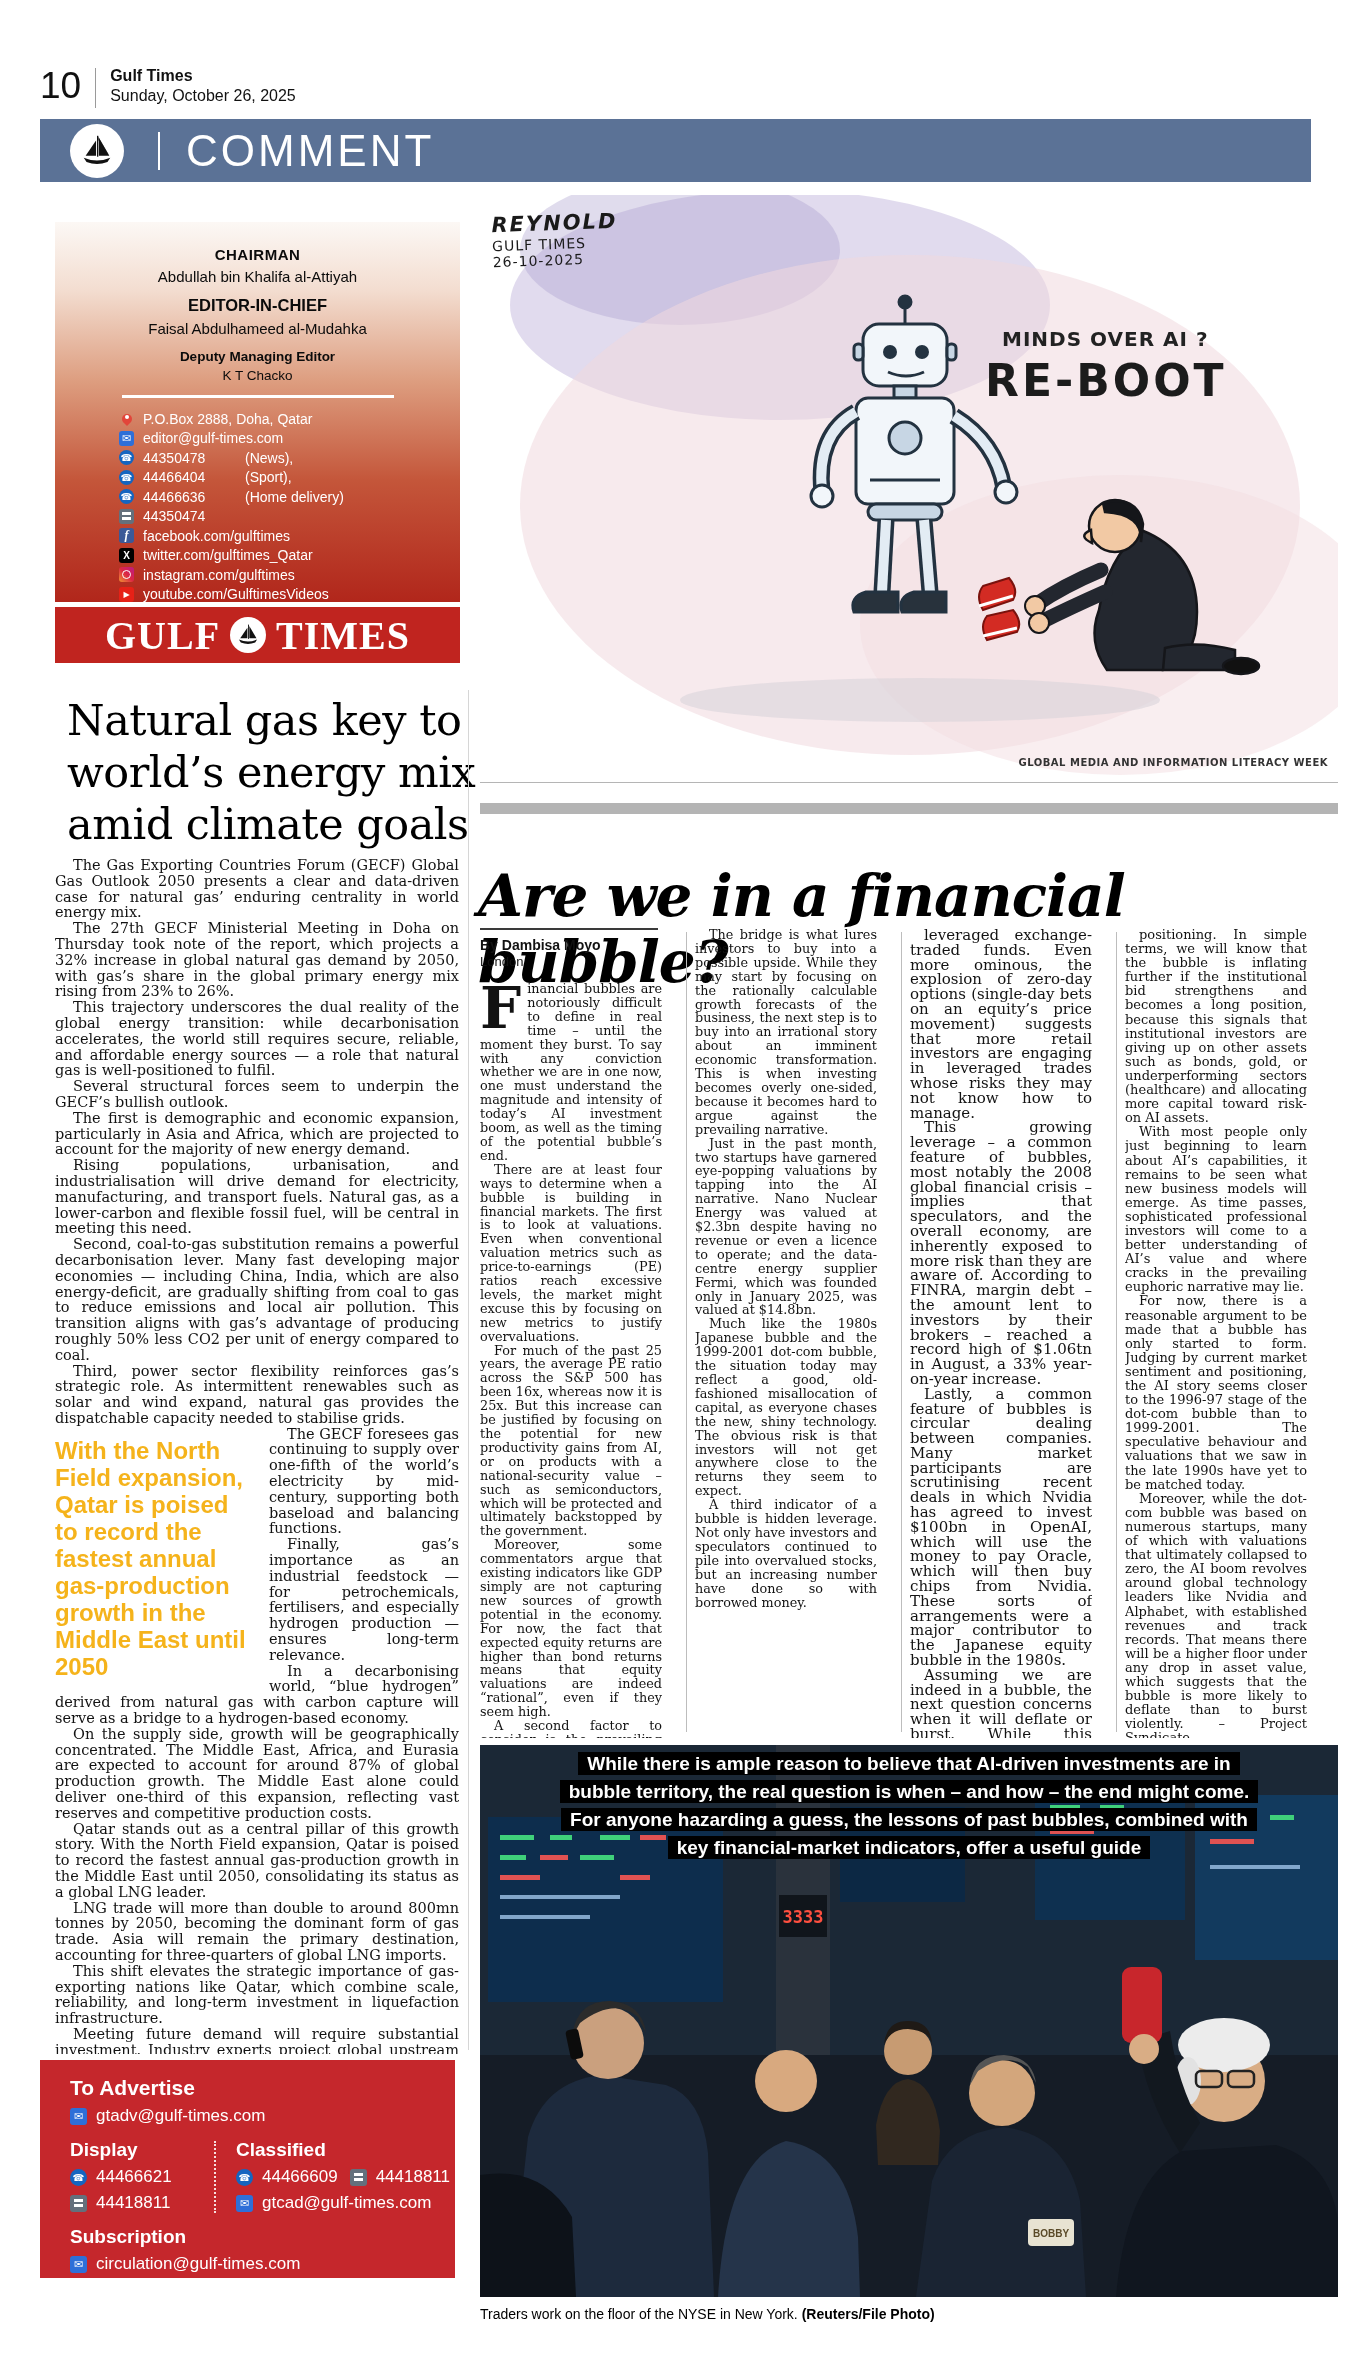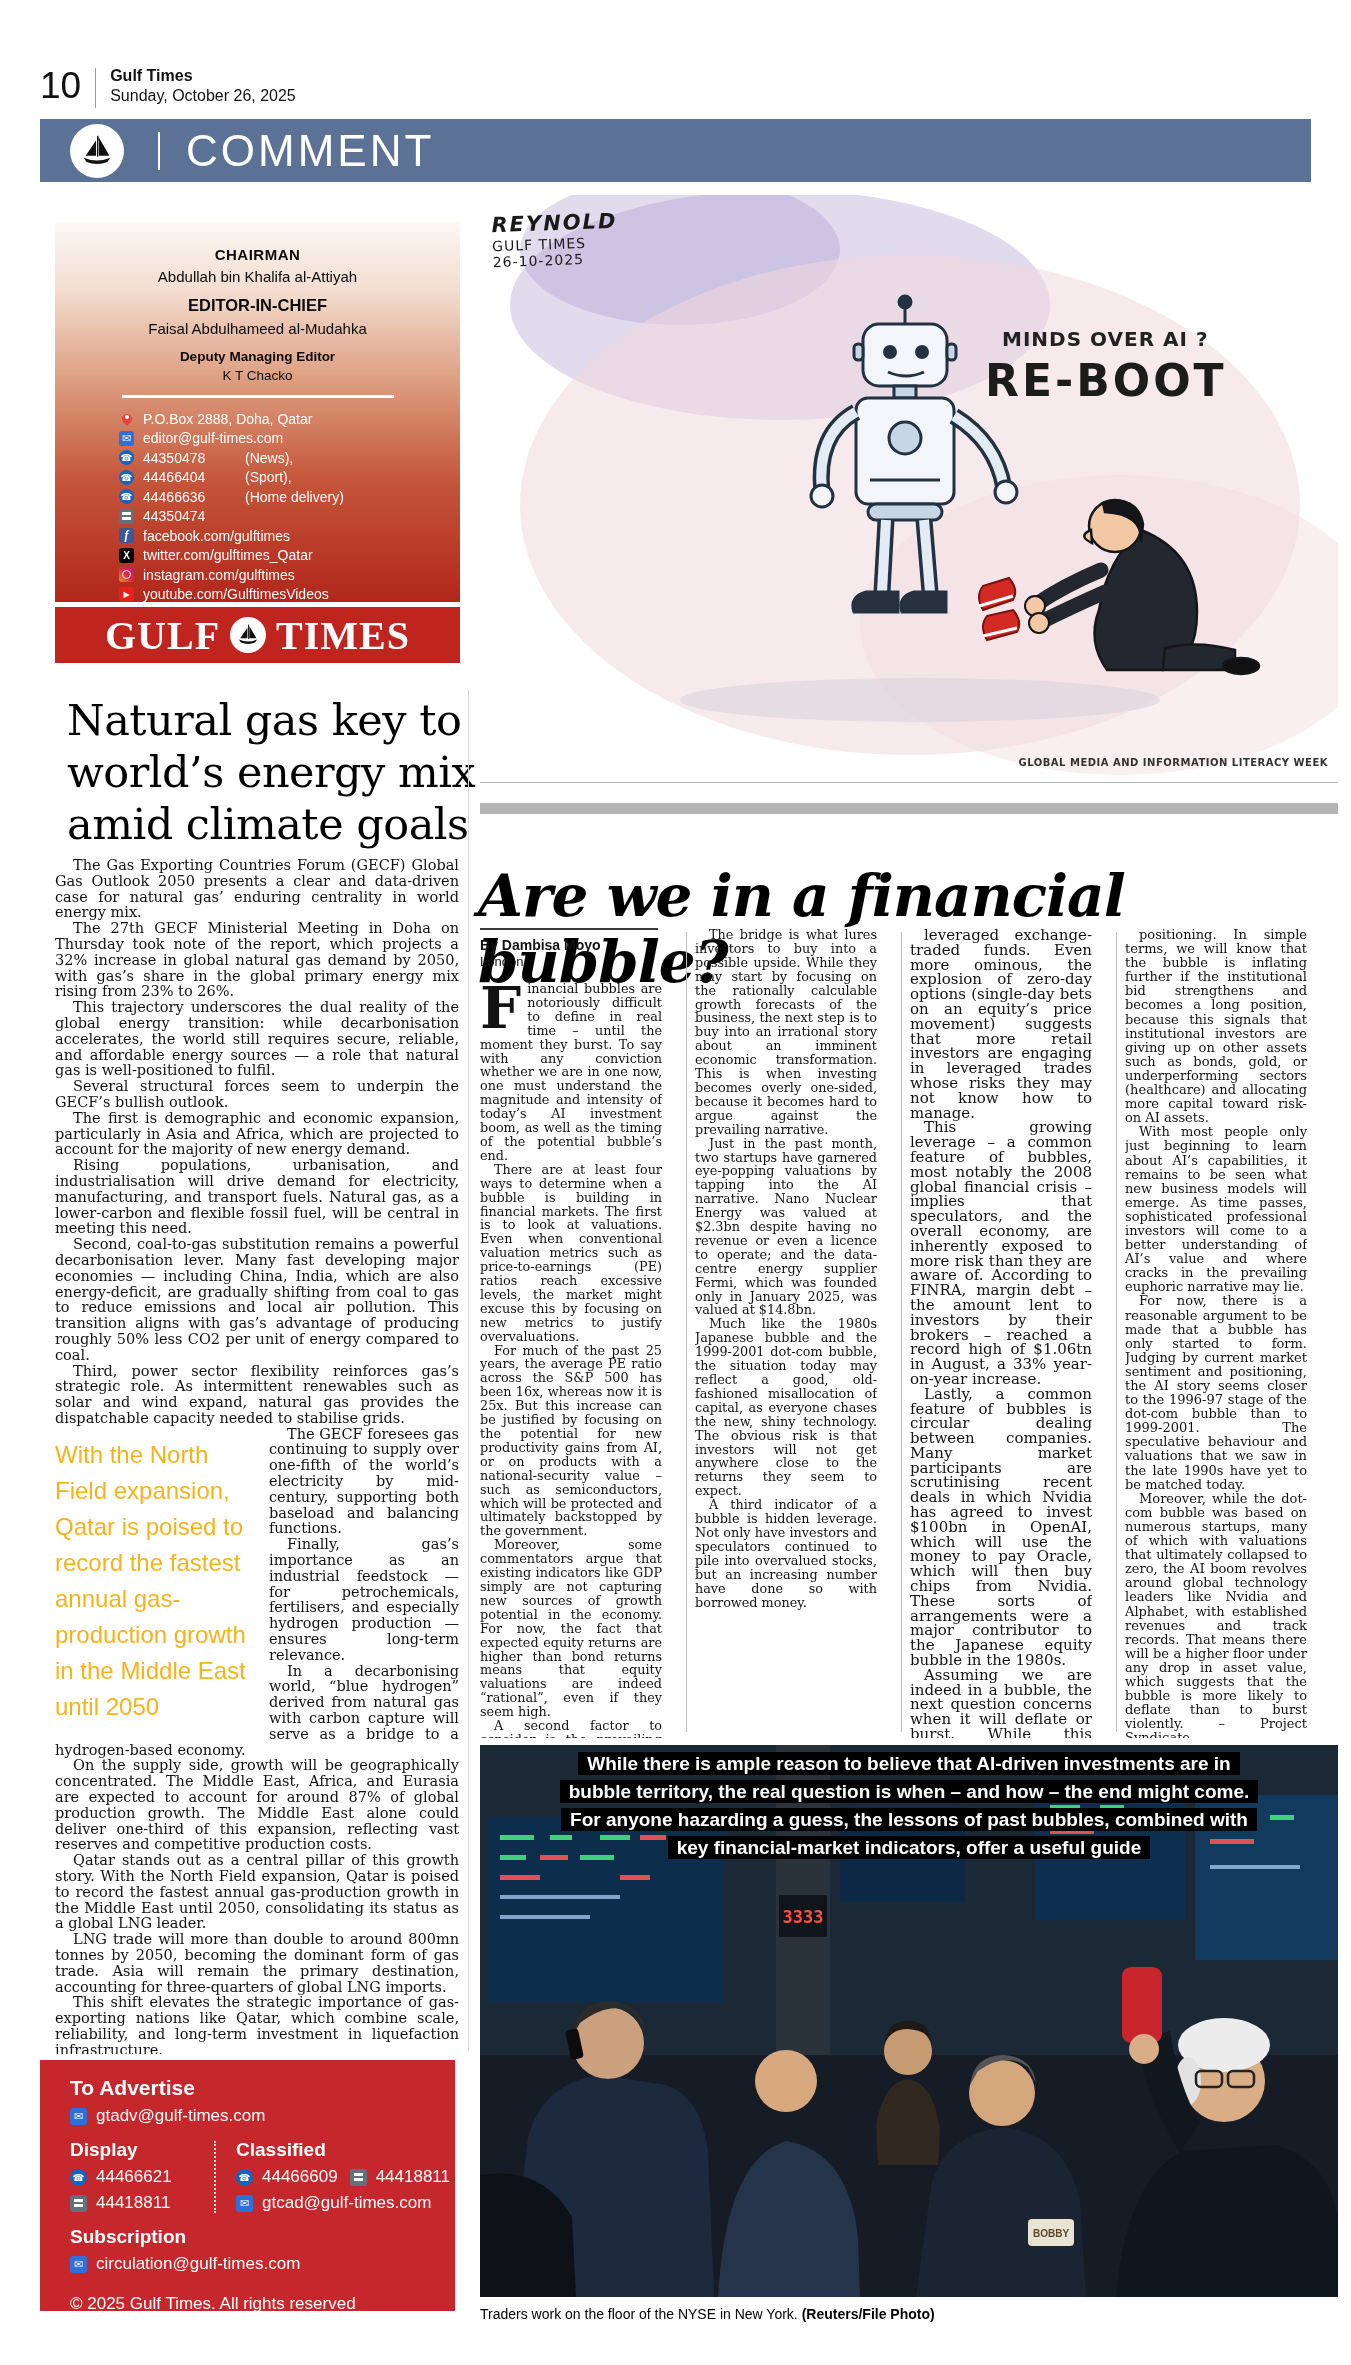--- a/index.html
+++ b/index.html
@@ -48,21 +48,21 @@
   .ci.instagram{background:linear-gradient(45deg,#f09433,#dc2743,#bc1888);}
   .ci.instagram::before{content:"";width:7px;height:7px;border:1.5px solid #fff;border-radius:50%;}
   .ci.youtube{background:#e62117;font-size:8px;}
   .ci.youtube::before{content:"▶";}
   
   .gt-logo-bar{position:absolute;left:55px;top:607px;width:405px;height:56px;background:#c0241f;display:flex;align-items:center;justify-content:center;gap:10px;color:#fff;font-family:"Liberation Serif",serif;font-weight:800;font-size:40px;letter-spacing:1px;}
   
   .left-article h1{position:absolute;left:55px;top:682px;width:412px;margin:12px;font-family:"DejaVu Serif",serif;font-weight:400;font-size:43px;line-height:52px;letter-spacing:-.5px;color:#000;}
   .la-body{position:absolute;left:55px;top:858px;width:404px;height:1196px;overflow:hidden;font-family:"DejaVu Serif",serif;font-size:14.5px;line-height:15.8px;text-align:justify;color:#121212;}
   .la-body p{margin:0;text-indent:18px;}
-  .pull-quote{float:left;width:200px;margin:10px 14px 4px 0;font-family:"Liberation Sans",sans-serif;font-weight:400;font-size:24px;line-height:36px;color:#f5b31b;text-align:left;}
+  .pull-quote{float:left;width:200px;margin:10px 14px 4px 0;font-family:"Liberation Sans",sans-serif;font-weight:700;font-size:24px;line-height:27px;color:#f5b31b;text-align:left;}
   
   .cartoon{position:absolute;left:480px;top:195px;width:858px;height:586px;background:#fff;}
   .cartoon svg.scene{position:absolute;inset:0;width:100%;height:100%;}
   .sig{position:absolute;left:12px;top:16px;color:#1a1a1a;transform:rotate(-2deg);}
   .sig-name{font-size:21px;font-weight:800;font-style:italic;letter-spacing:2px;font-family:"DejaVu Sans",sans-serif;}
   .sig-paper{font-size:14px;letter-spacing:1px;margin-top:1px;font-family:"DejaVu Sans",sans-serif;}
   .sig-date{font-size:14px;letter-spacing:1px;font-family:"DejaVu Sans",sans-serif;}
   .bubble-l1{position:absolute;left:522px;top:132px;font-family:"DejaVu Sans",sans-serif;font-weight:700;font-size:20px;letter-spacing:1px;color:#222;}
   .bubble-l2{position:absolute;left:505px;top:160px;font-family:"DejaVu Sans",sans-serif;font-weight:800;font-size:44px;letter-spacing:3px;color:#1c1c1c;}
   .cartoon-footer{position:absolute;right:10px;top:562px;font-family:"DejaVu Sans",sans-serif;font-weight:700;font-size:10px;letter-spacing:.5px;color:#333;}
@@ -86,21 +86,21 @@
   .mid-rule{position:absolute;left:468px;top:690px;width:1px;height:1360px;background:#d6d6d6;}
   
   .photo-block{position:absolute;left:480px;top:1745px;width:858px;height:552px;background:#141b24;overflow:hidden;}
   .photo-block svg{position:absolute;inset:0;width:100%;height:100%;}
   .banner{position:absolute;left:0;right:0;top:5px;text-align:center;}
   .banner-line-wrap{line-height:27px;}
   .banner-line{display:inline;background:#000;color:#fff;font-weight:700;font-size:19px;line-height:27px;padding:1px 9px;}
   .photo-caption{position:absolute;left:480px;top:2306px;width:858px;margin:0;font-size:14px;color:#000;}
   .photo-caption b{font-weight:800;}
   
-  .advert{position:absolute;left:40px;top:2060px;width:415px;height:251px;background:#c5272c;color:#fff;box-sizing:border-box;padding:16px 0 0 30px;}
+  .advert{position:absolute;left:40px;top:2060px;width:415px;height:218px;background:#c5272c;color:#fff;box-sizing:border-box;padding:16px 0 0 30px;}
   .ad-title{font-size:21px;font-weight:800;}
   .ad-row{display:flex;align-items:center;margin-top:6px;font-size:17px;}
   .ad-row .ci{width:17px;height:17px;}
   .ad-cols{display:flex;margin-top:13px;}
   .ad-col1{width:138px;}
   .ad-sep{border-left:2px dotted rgba(255,255,255,.85);margin:2px 20px 0 6px;}
   .ad-h{font-size:19px;font-weight:800;}
   .ad-gap{width:12px;}
   .ad-sub{margin-top:13px;}
   .ad-copy{margin-top:20px;font-size:17px;}

